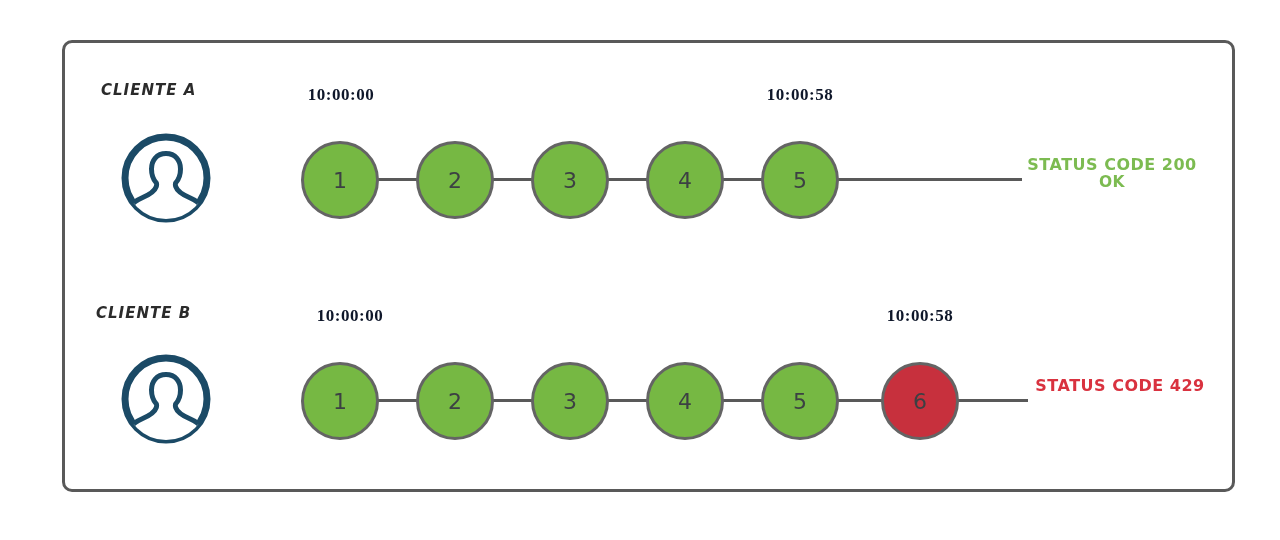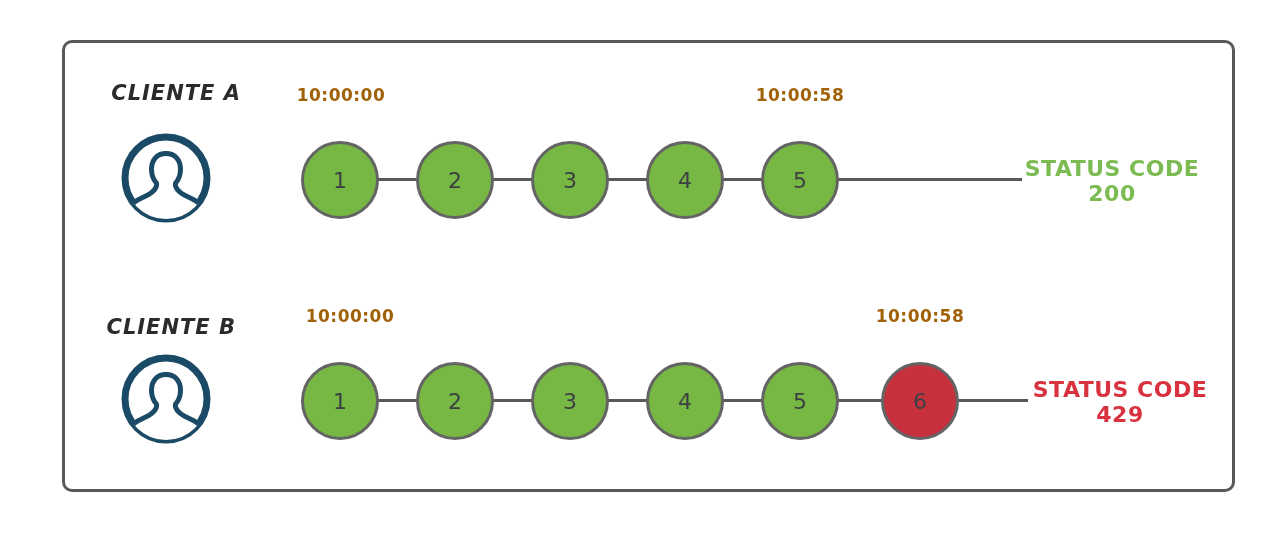--- a/index.html
+++ b/index.html
@@ -15,37 +15,38 @@
     left:62px;top:40px;
     width:1173px;height:452px;
     border:3px solid var(--frame-gray);
     border-radius:10px;
     background:#ffffff;
     box-sizing:border-box;
   }
   .client-label{
     position:absolute;
     width:140px;
-    text-align:right;
-    font-size:21px;
+    text-align:left;
+    font-size:15px;
     font-weight:bold;
     font-style:italic;
     letter-spacing:1px;
     color:#2b2b2b;
   }
   .avatar{position:absolute;width:96px;height:96px;}
   .avatar svg{display:block;width:100%;height:100%;}
   .time{
     position:absolute;
     width:100px;
     text-align:center;
     font-size:17px;
     font-weight:bold;
-    color:#a16207;
+    color:#0f172a;
     letter-spacing:0.5px;
+    font-family:Liberation Serif, serif;
   }
   .timeline-line{
     position:absolute;
     height:3px;
     background:var(--line-gray);
   }
   .circle{
     position:absolute;
     width:78px;height:78px;
     border-radius:50%;
@@ -58,21 +59,21 @@
   .circle.ok{background:var(--green);}
   .circle.blocked{background:var(--red);}
   .status{
     position:absolute;
     width:180px;
     text-align:center;
     font-weight:bold;
     line-height:1.15;
     letter-spacing:0.5px;
   }
-  .status .l1{font-size:22px;}
+  .status .l1{font-size:16px;}
   .status .l2{font-size:15.5px;}
   .status.ok-status{color:var(--green-text);}
   .status.err-status{color:var(--red-text);margin-left:6px;}
 </style>
 </head>
 <body>
 
 <div class="canvas">
 
   <div class="frame"></div>
@@ -112,23 +113,24 @@
   <div id="circles-0">
       <div class="circle ok" style="left: 301px; top: 141px;">1</div>
       <div class="circle ok" style="left: 416px; top: 141px;">2</div>
       <div class="circle ok" style="left: 531px; top: 141px;">3</div>
       <div class="circle ok" style="left: 646px; top: 141px;">4</div>
       <div class="circle ok" style="left: 761px; top: 141px;">5</div>
     </div>
 
   <div class="status ok-status" style="left:1022px;top:156px;">
     <div class="l1">STATUS CODE 200</div>
+    <div class="l2">OK</div>
   </div>
 
-  <div class="client-label" style="left:96px;top:315px;font-style:italic;">CLIENTE B</div>
+  <div class="client-label" style="left:96px;top:304px;font-style:italic;">CLIENTE B</div>
 
   <div class="avatar" style="left:118px;top:351px;">
     <svg viewBox="0 0 96 96" aria-hidden="true">
       <defs>
           <clipPath id="clipB">
             <circle cx="48" cy="48" r="41"></circle>
           </clipPath>
         </defs>
       <circle cx="48" cy="48" r="41" fill="#ffffff" class="av-ring" stroke-width="7" stroke="#1B4A66"></circle>
       <g clip-path="url(#clipB)">

